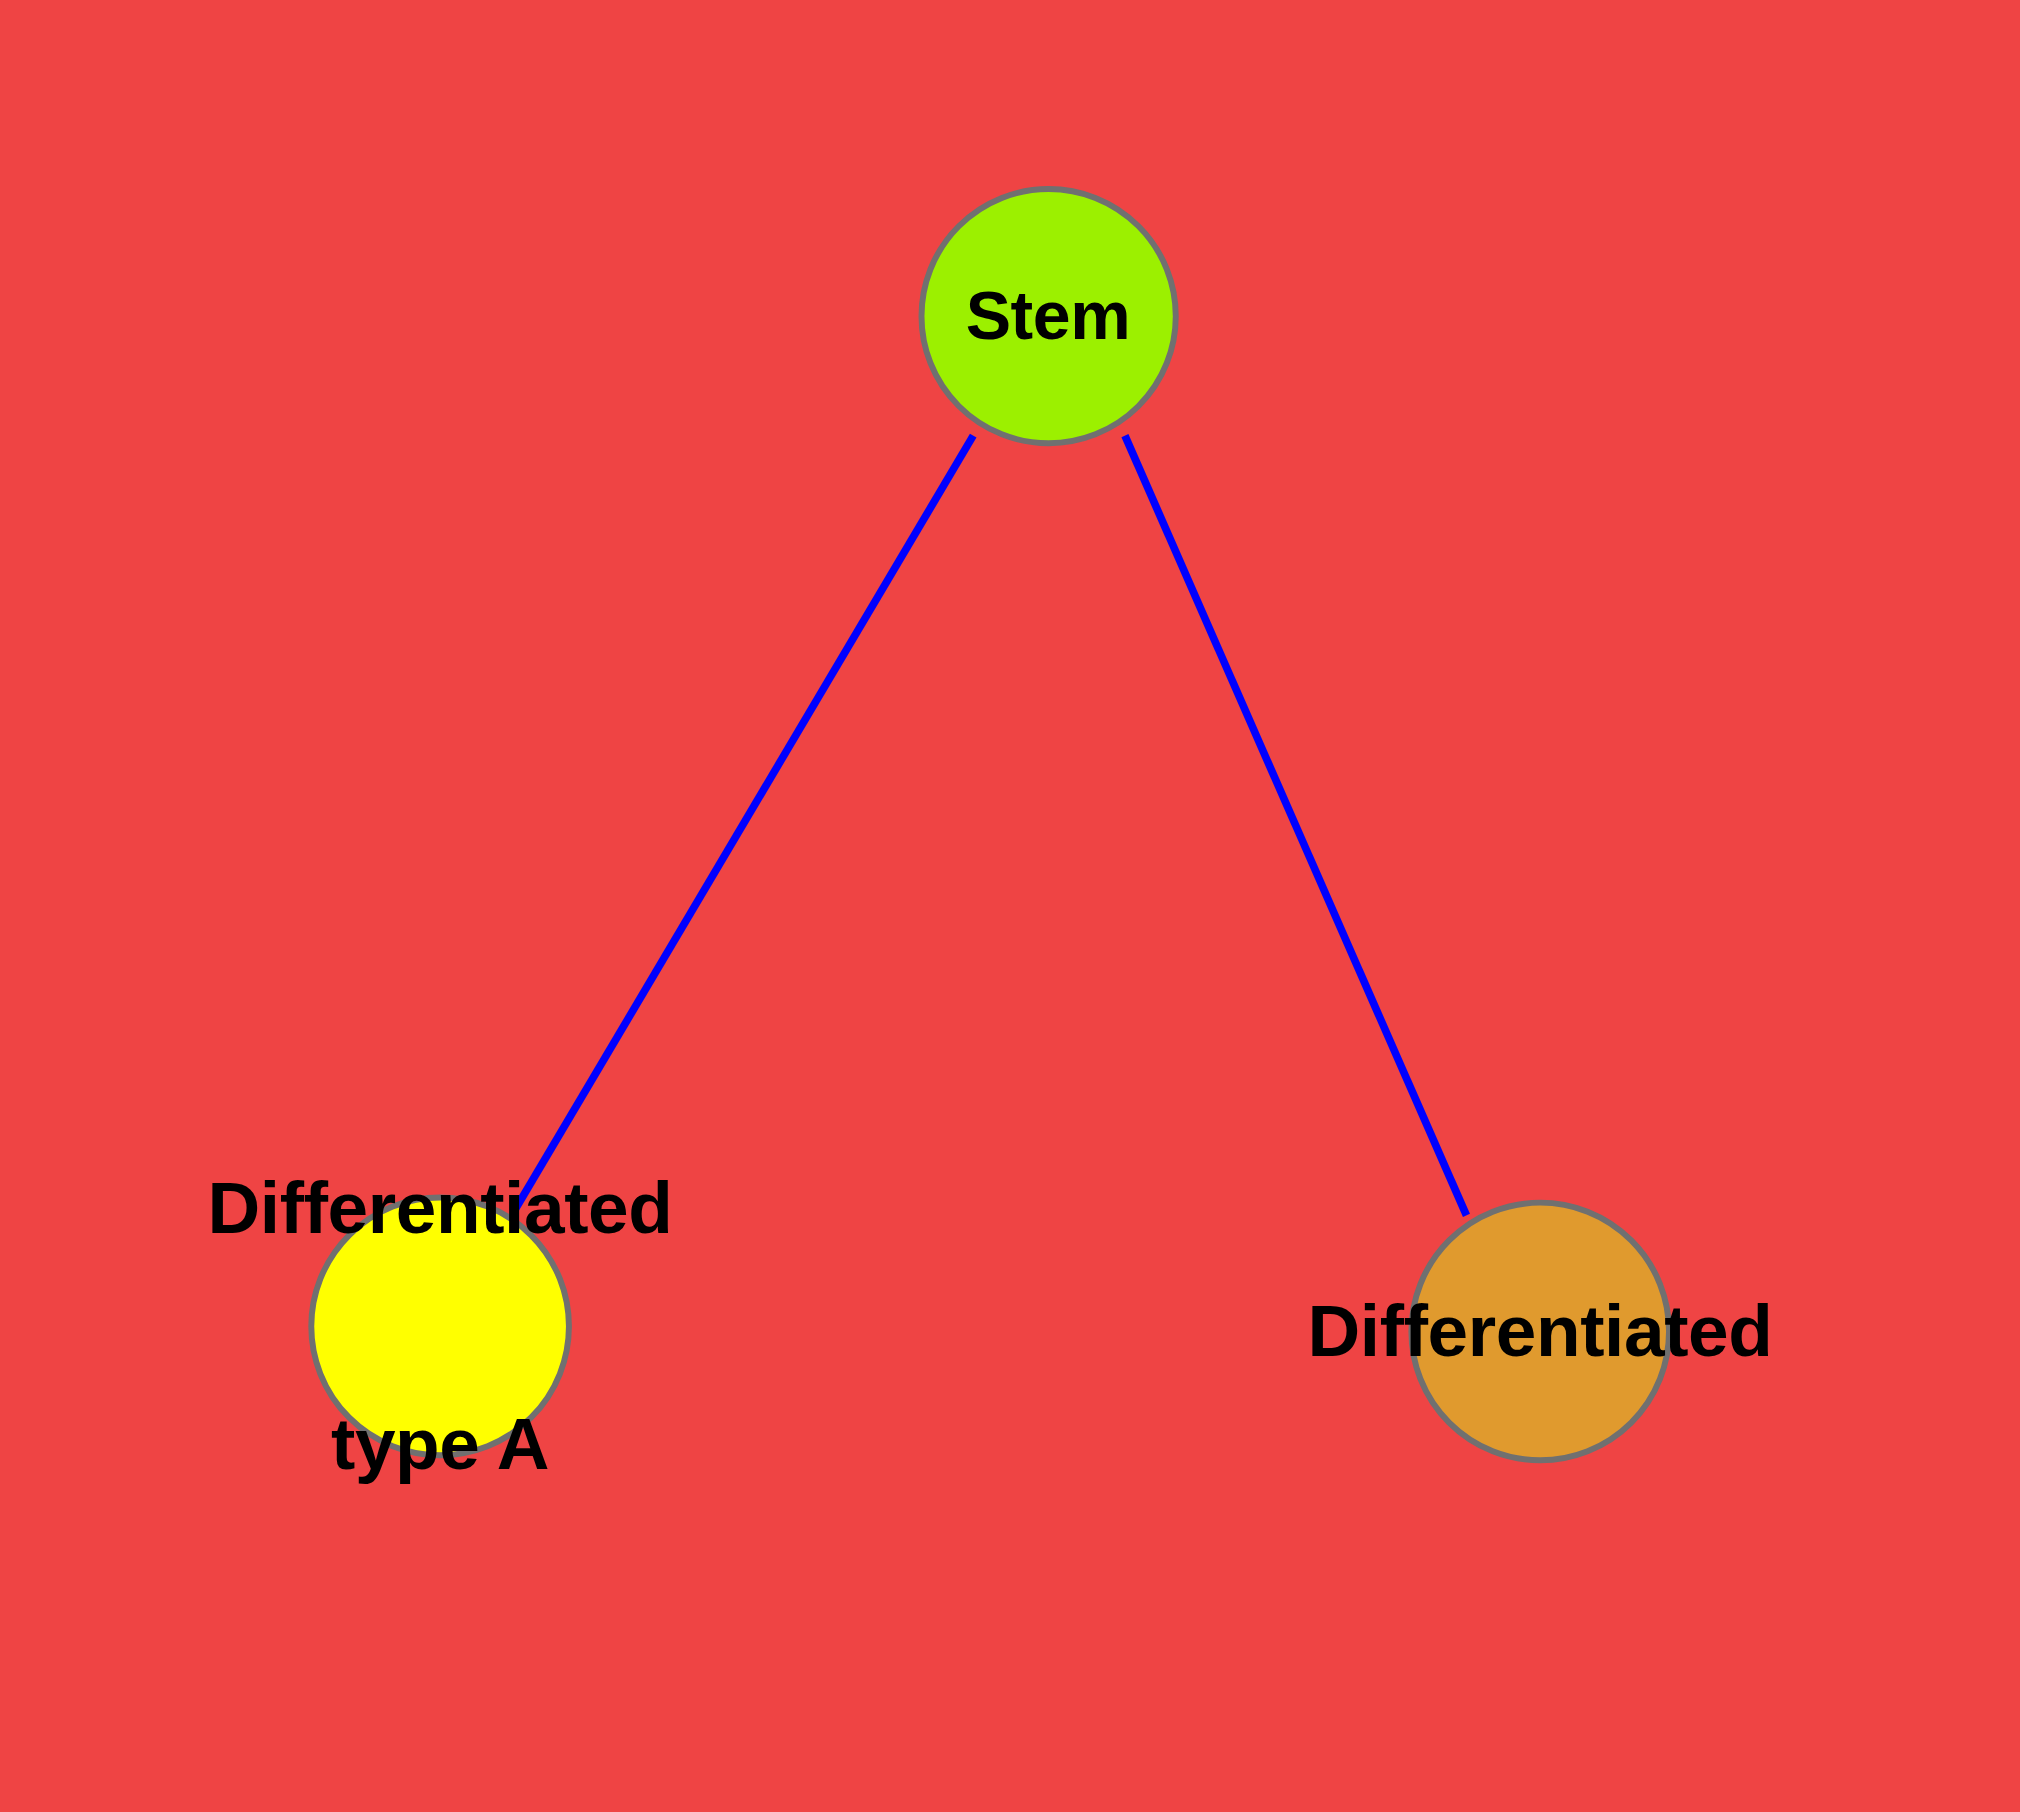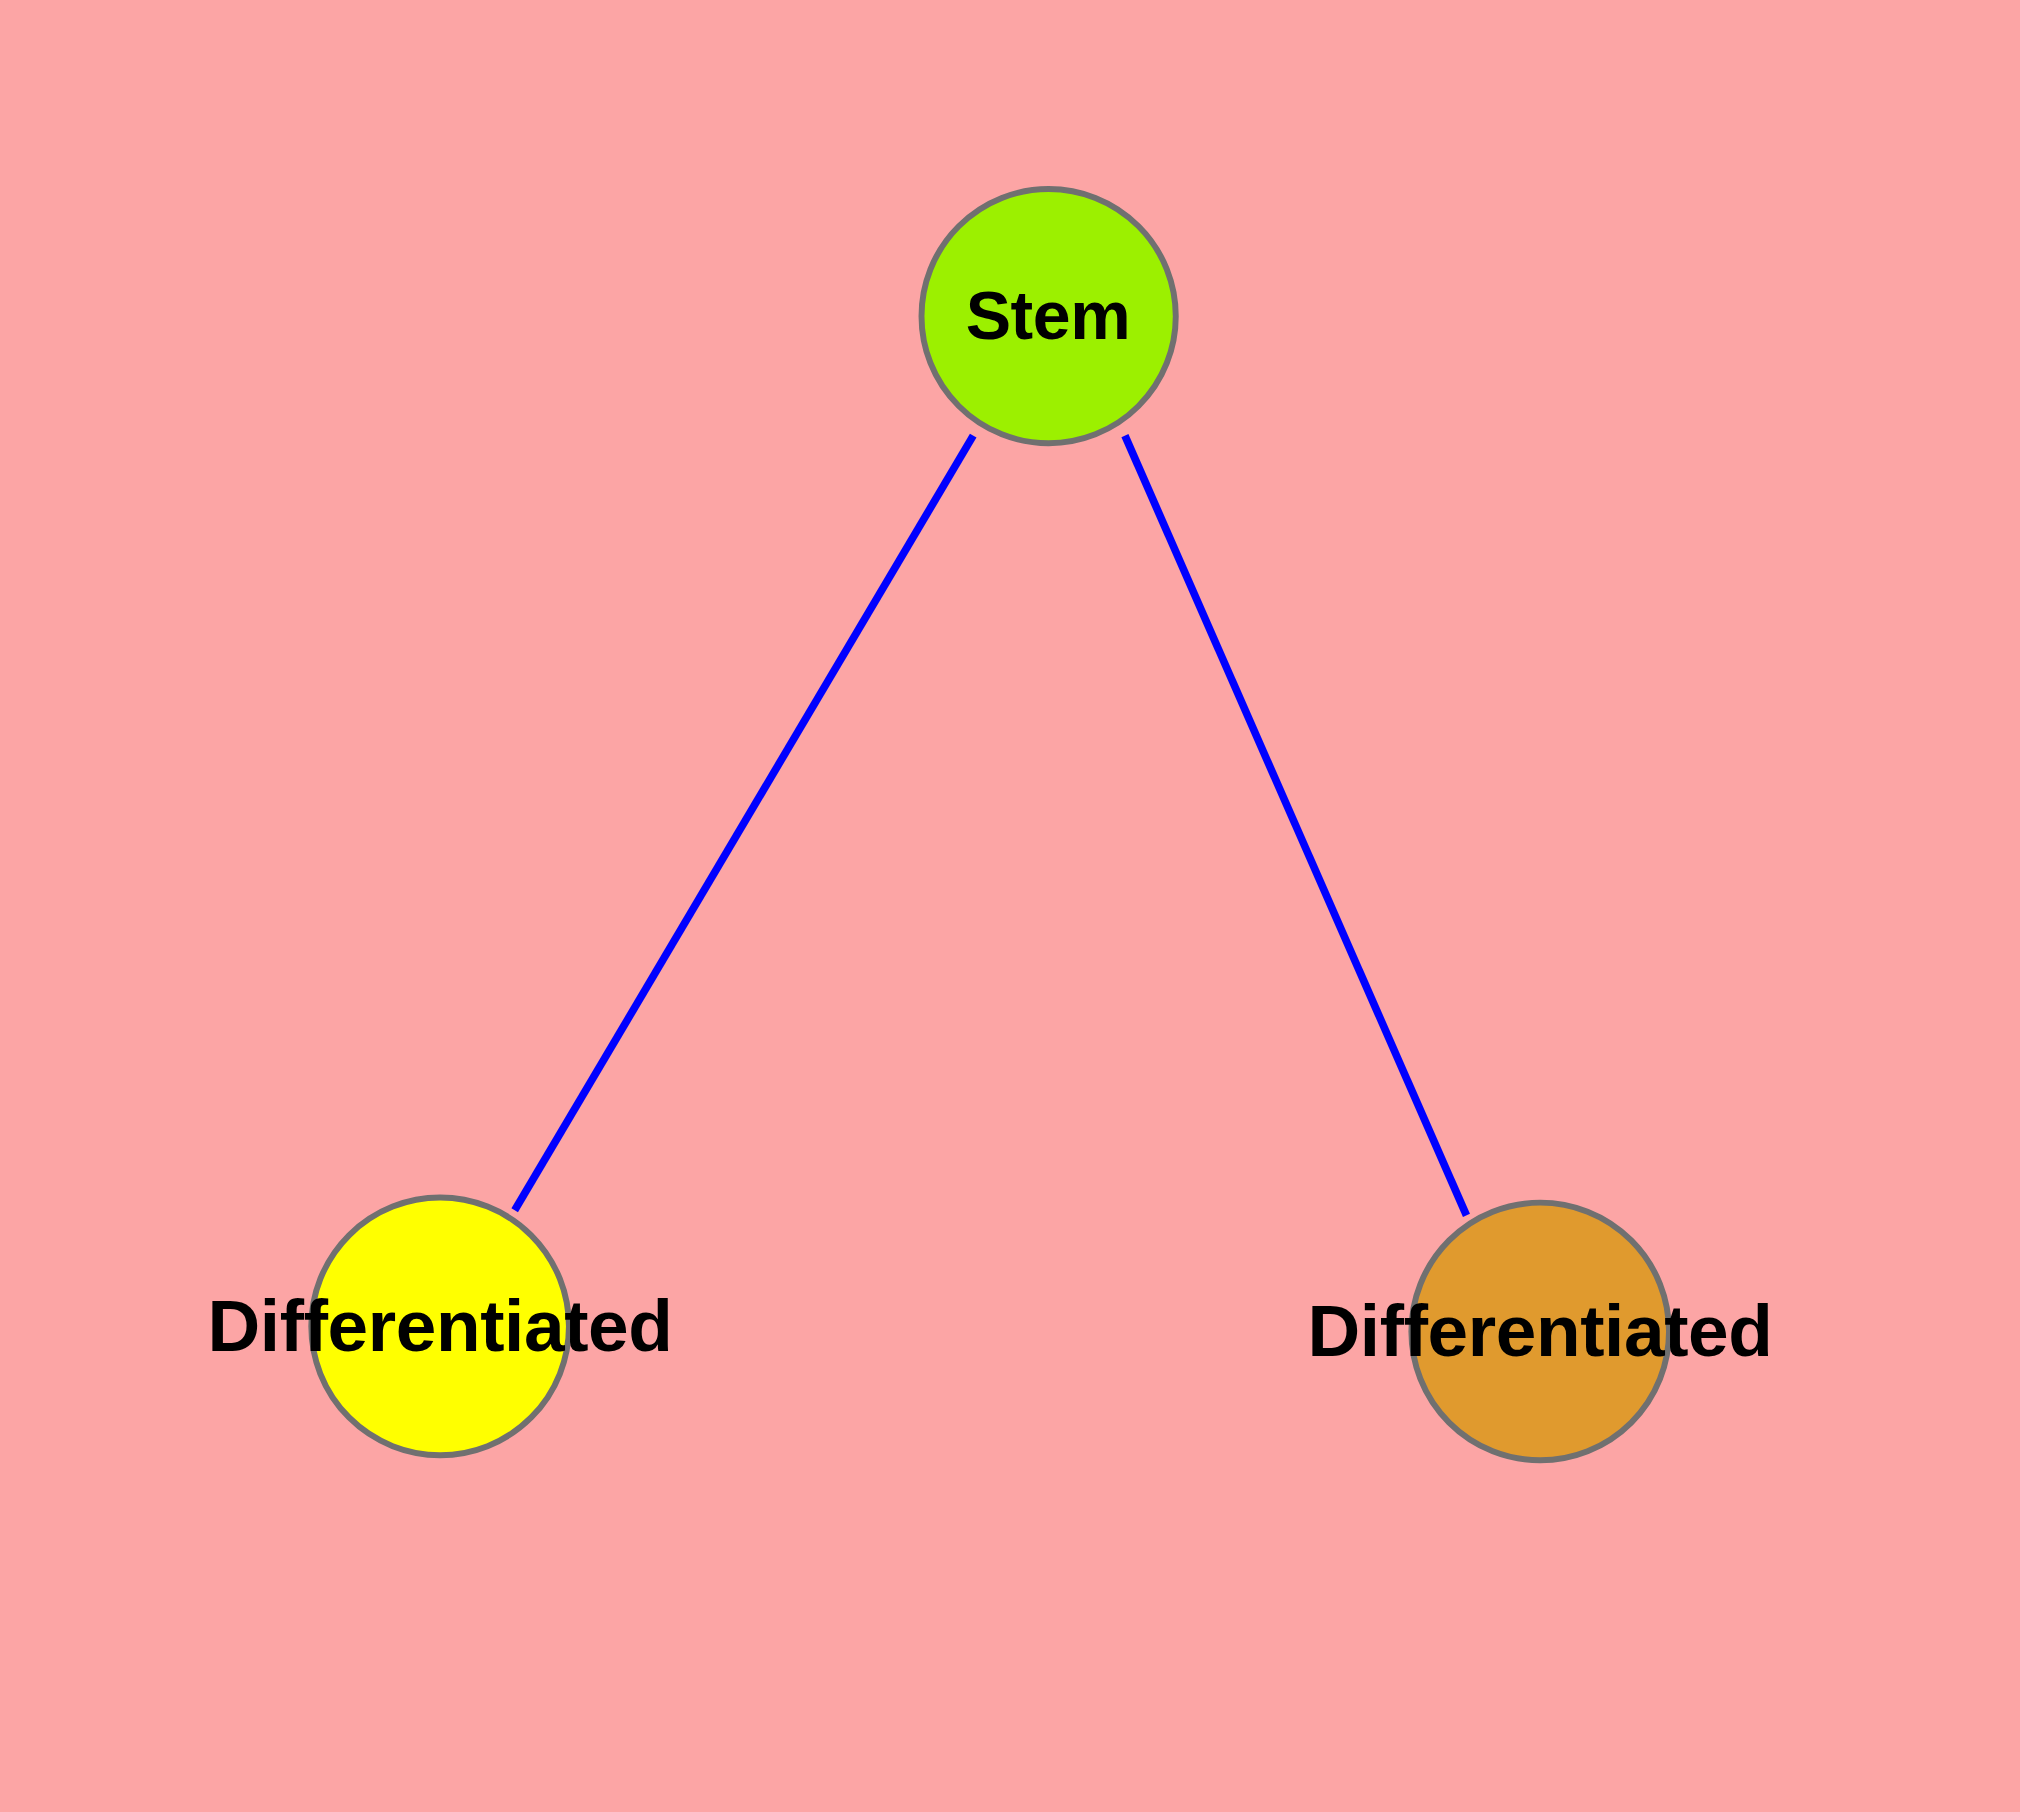--- a/index.html
+++ b/index.html
@@ -39,38 +39,39 @@
     pointer-events: none;
     letter-spacing: -0.4px;
   }
   .label-stem   { font-size: 68px; }
   .label-diffa  { font-size: 73px; }
   .label-diffb  { font-size: 73px; }
 </style>
 </head>
 <body style="background: rgb(204, 204, 250); width: 2021px; height: 1812px;">
 
-<div id="canvas" style="width: 2021px; height: 1812px; background: #fca5a5;">
+<div id="canvas" style="width: 2021px; height: 1812px; background: #ef4444;">
 
   <svg id="graph-svg" viewBox="0 0 2384 2138" style="width: 2021px; height: 1812px;">
     <g>
       <line id="edge0" x1="1148" y1="514" x2="607" y2="1428" stroke="#0000ff" stroke-width="9" stroke-linecap="butt"></line>
       <line id="edge1" x1="1327" y1="514" x2="1730" y2="1434" stroke="#0000ff" stroke-width="9" stroke-linecap="butt"></line>
     </g>
     <g>
       <circle id="node0" cx="1237" cy="373" r="150" fill="#9cf000" stroke="#707070" stroke-width="7"></circle>
       <circle id="node1" cx="519" cy="1565" r="152" fill="#ffff00" stroke="#707070" stroke-width="7"></circle>
       <circle id="node2" cx="1817" cy="1571" r="152" fill="#e09a2e" stroke="#707070" stroke-width="7"></circle>
     </g>
   </svg>
 
   <div class="node-label label-stem" style="left: 1048px; top: 316px; color: rgb(0, 0, 0);">Stem</div>
 
   <div class="node-label label-diffa" style="left: 440px; top: 1326px; color: rgb(0, 0, 0);">
     <div>Differentiated</div>
+    <div>type A</div>
   </div>
 
   <div class="node-label label-diffb" style="left: 1540px; top: 1331px; color: rgb(0, 0, 0);">
     <div>Differentiated</div>
   </div>
 
 </div>
 
 
 </body></html>

